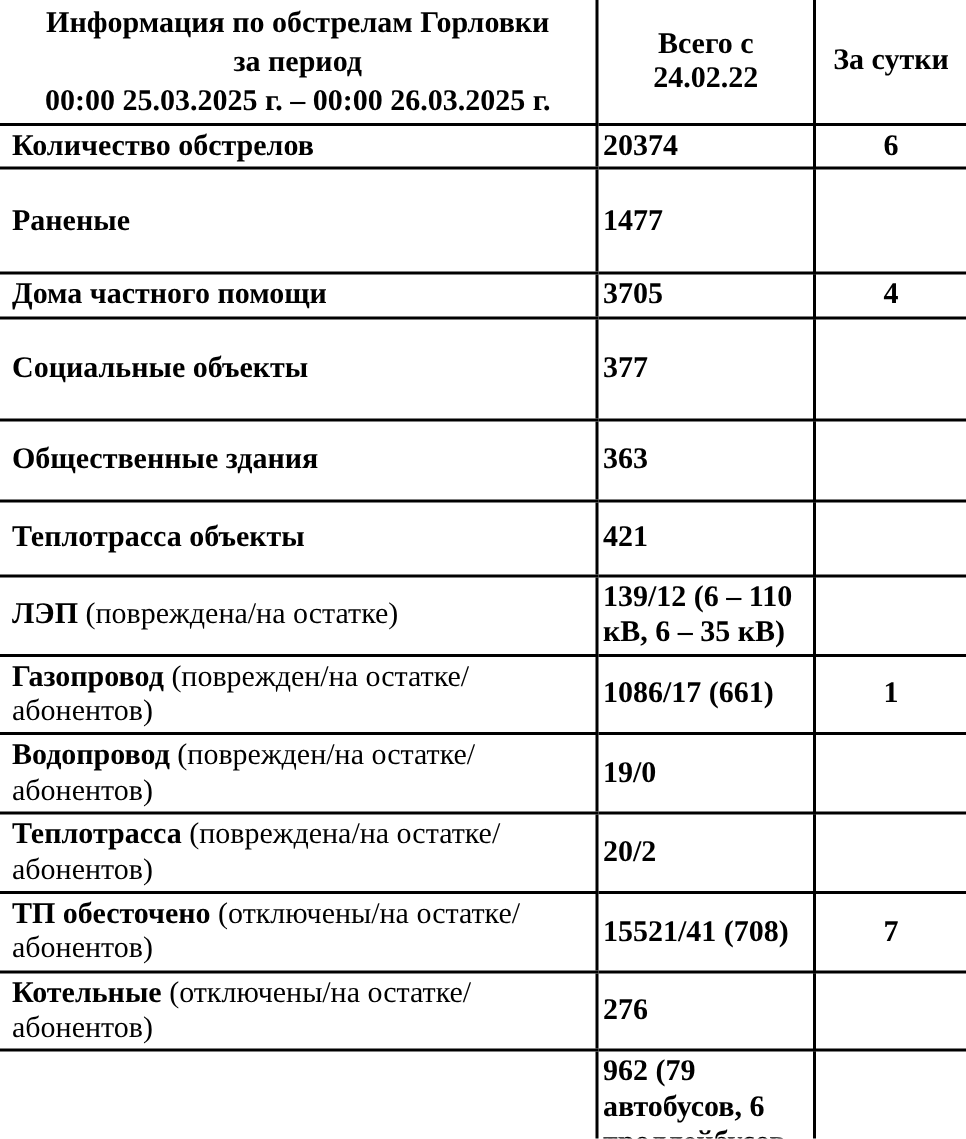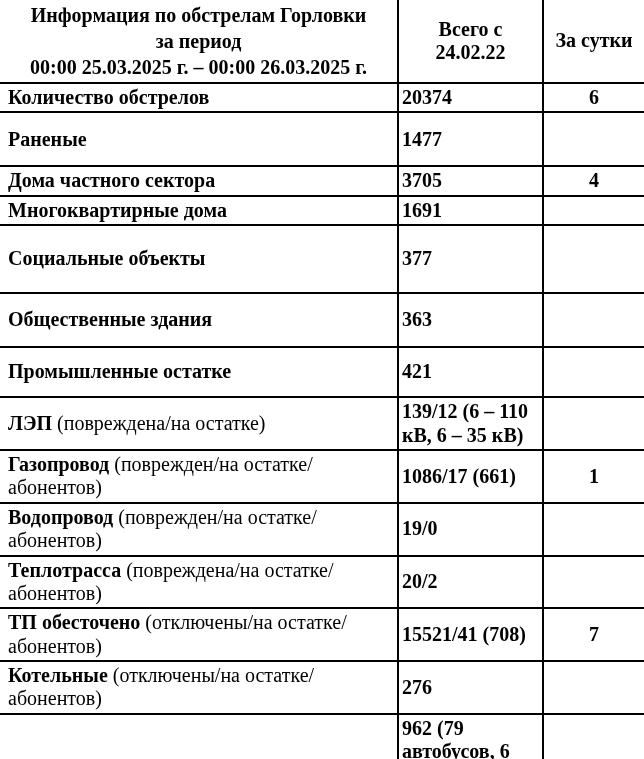--- a/index.html
+++ b/index.html
@@ -52,21 +52,21 @@
   th.c-total, th.c-daily {
     text-align: center;
   }
   .note {
     font-weight: normal;
   }
   
   tr.h-head { height: 67px; }
   tr.h-r1  { height: 21px; }
   tr.h-r2  { height: 50px; }
-  tr.h-r3  { height: 54px; padding-left: 16px; }
+  tr.h-r3  { height: 70px; padding-left: 16px; }
   tr.h-r4  { height: 26px; }
   tr.h-r5  { height: 26px; }
   tr.h-r6  { height: 68px; }
   tr.h-r7  { height: 54px; }
   tr.h-r8  { height: 50px; }
   tr.h-r9  { height: 38px; }
   tr.h-r10 { height: 24px; }
   tr.h-r11 { height: 20px; margin-top: 34px; }
   tr.h-r12 { height: 26px; margin-left: 12px; }
   tr.h-r13 { height: 28px; }
@@ -98,45 +98,40 @@
     </tr>
 
 
     <tr class="h-r3">
       <td class="c-label"><span>Раненые</span> <span class="note"></span></td>
       <td class="c-total">1477</td>
       <td class="c-daily"></td>
     </tr>
 
     <tr class="h-r4">
-      <td class="c-label"><span>Дома частного сектора</span> <span class="note"></span></td>
+      <td class="c-label"><span>Дома частного помощи</span> <span class="note"></span></td>
       <td class="c-total">3705</td>
       <td class="c-daily">4</td>
     </tr>
 
-    <tr class="h-r5">
-      <td class="c-label"><span>Многоквартирные дома</span> <span class="note"></span></td>
-      <td class="c-total">1691</td>
-      <td class="c-daily"></td>
-    </tr>
 
     <tr class="h-r6">
       <td class="c-label"><span>Социальные объекты</span> <span class="note"></span></td>
       <td class="c-total">377</td>
       <td class="c-daily"></td>
     </tr>
 
     <tr class="h-r7">
       <td class="c-label"><span>Общественные здания</span> <span class="note"></span></td>
       <td class="c-total">363</td>
       <td class="c-daily"></td>
     </tr>
 
     <tr class="h-r8">
-      <td class="c-label"><span>Промышленные остатке</span> <span class="note"></span></td>
+      <td class="c-label"><span>Теплотрасса объекты</span> <span class="note"></span></td>
       <td class="c-total">421</td>
       <td class="c-daily"></td>
     </tr>
 
     <tr class="h-r9">
       <td class="c-label"><span>ЛЭП</span> <span class="note">(повреждена/на остатке)</span></td>
       <td class="c-total">139/12 (6 – 110 кВ, 6 – 35 кВ)</td>
       <td class="c-daily"></td>
     </tr>
 

